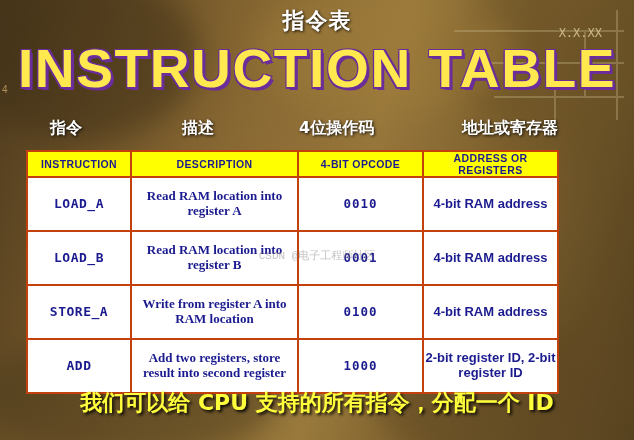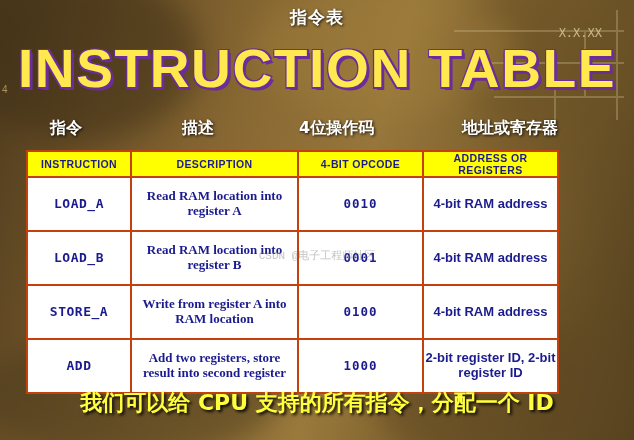--- a/index.html
+++ b/index.html
@@ -27,21 +27,21 @@
   #circuit .h{position:absolute;height:2px;background:#c9b98a;}
   #circuit .v{position:absolute;width:2px;background:#c9b98a;}
   #leftnum{
     position:absolute;left:2px;top:84px;color:#caa86a;font-size:10px;opacity:.8;
   }
 
   #wrap{position:absolute;inset:0;}
 
   .cn-title{
     position:absolute;top:6px;left:0;right:0;text-align:center;
-    color:#ffffff;font-size:17px;font-weight:bold;
+    color:#ffffff;font-size:22px;font-weight:bold;
     font-family:"DejaVu Sans","Liberation Sans",sans-serif;
     text-shadow:1px 1px 3px rgba(0,0,0,.85);
     letter-spacing:1px;
   }
   .main-title{
     position:absolute;top:42px;left:0;right:0;text-align:center;
     color:#ffe94f;
     font-size:53px;font-weight:bold;
     font-family:"Liberation Sans", sans-serif;
     letter-spacing:1.5px;

